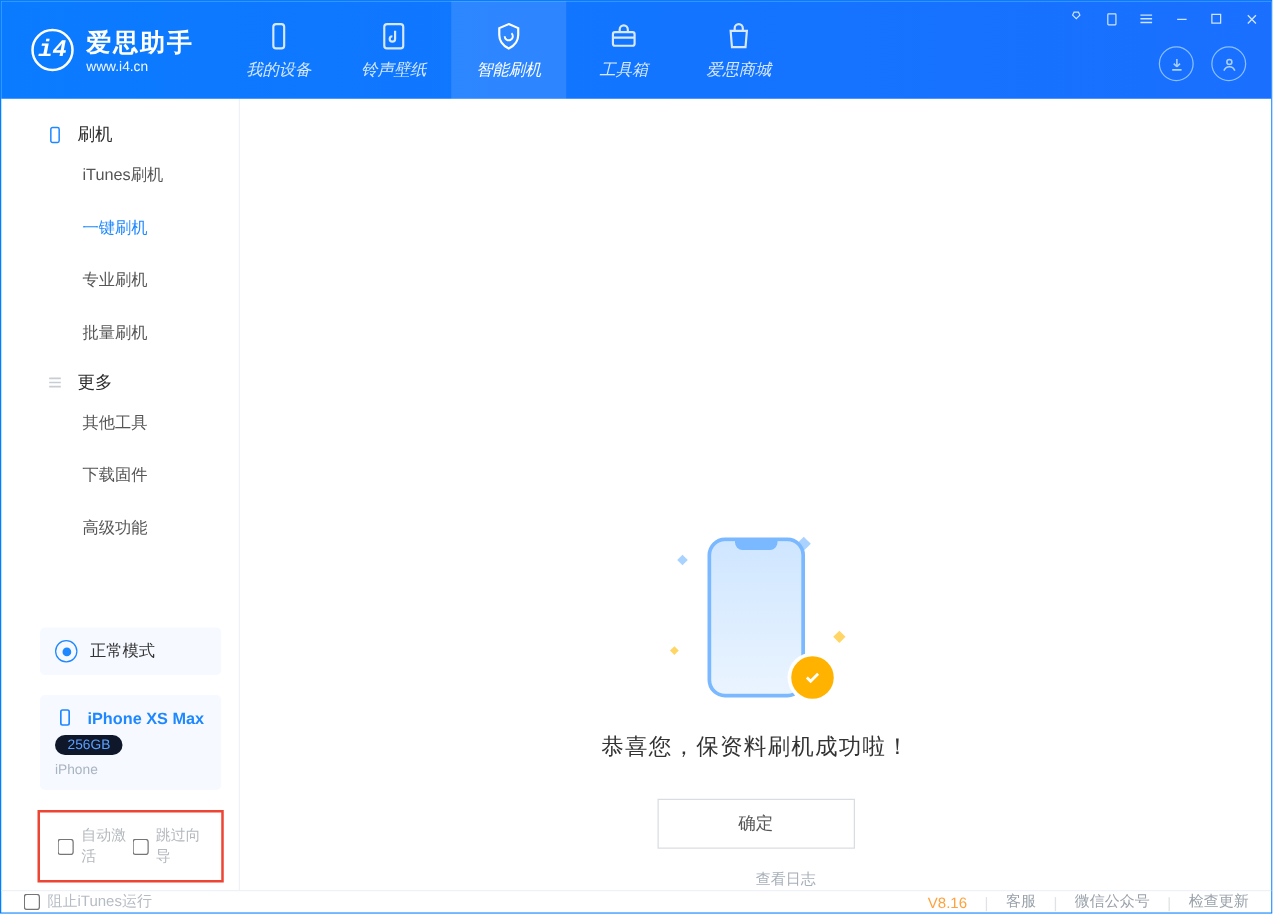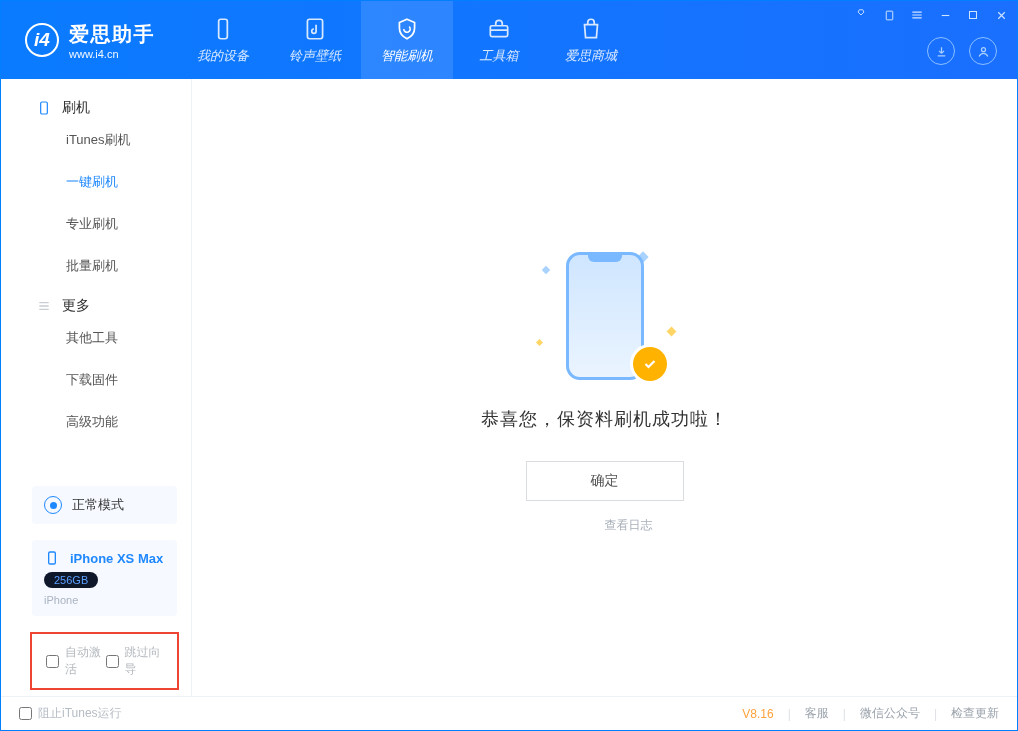--- a/index.html
+++ b/index.html
@@ -2,21 +2,21 @@
 <html><head>
 <meta charset="utf-8">
 <style>
 * { margin: 0; padding: 0; box-sizing: border-box; font-family: "Microsoft YaHei", Arial, sans-serif; }
 body { background: #fff; }
 .app-window { width: 1018px; height: 731px; border: 1px solid #007fff; display: flex; flex-direction: column; background: #fff; }
 
 
 .header { height: 78px; background: linear-gradient(90deg, #0a7bff 0%, #1a6fff 100%); display: flex; align-items: center; color: #fff; position: relative; }
 .logo-area { display: flex; align-items: center; padding: 0 22px 0 24px; gap: 10px; }
-.logo-badge { width: 34px; height: 34px; border: 2.5px solid #fff; border-radius: 50%; display: flex; align-items: center; justify-content: center; font-weight: bold; font-size: 19px; font-style: italic; }
+.logo-badge { width: 34px; height: 34px; border: 2.5px solid #fff; border-radius: 50%; display: flex; align-items: center; justify-content: center; font-weight: bold; font-size: 19px; font-style: italic; font-family: Liberation Mono, monospace; }
 .logo-text .title { font-size: 20px; font-weight: 600; letter-spacing: 1.5px; }
 .logo-text .url { font-size: 11px; opacity: .95; }
 .nav-tabs { display: flex; height: 100%; align-items: stretch; }
 .nav-tab { width: 92px; display: flex; flex-direction: column; align-items: center; justify-content: center; gap: 5px; cursor: pointer; font-size: 13px; color: #d7e8ff; font-style: italic; }
 .nav-tab.active { background: rgba(255,255,255,.12); color: #fff; }
 .nav-tab svg { width: 26px; height: 26px; }
 .window-controls { position: absolute; top: 6px; right: 8px; display: flex; gap: 12px; align-items: center; }
 .win-ctl { width: 16px; height: 16px; color: #cfe4ff; cursor: pointer; display:flex; align-items:center; justify-content:center; }
 .header-right-icons { position: absolute; right: 20px; bottom: 14px; display: flex; gap: 14px; }
 .circ-icon { width: 28px; height: 28px; border: 1.8px solid #8bc0ff; border-radius: 50%; display:flex; align-items:center; justify-content:center; color:#a9d0ff; cursor:pointer; }
@@ -35,36 +35,36 @@
 .mode-dot::after { content:''; width:7px; height:7px; background:#1e88ff; border-radius:50%; }
 .device-card { flex-direction: column; align-items:flex-start; gap:6px; }
 .device-head { display:flex; align-items:center; gap:10px; font-weight:700; color:#1e88ff; }
 .device-badge { font-size:11px; color:#5aa0ff; background:#0f172a; border-radius:10px; padding:2px 10px; }
 .device-sub { font-size:11px; color:#aab4c0; }
 .opts-row { display:flex; gap:2px; padding:10px 14px; font-size:12px; color:#b4b9be; border:2px solid #e43; margin: 8px 12px 6px; }
 .opts-row label { display:flex; align-items:center; gap:6px; }
 .opts-row input { width:13px; height:13px; accent-color:#999; }
 
 
-.main { flex: 1; display:flex; flex-direction:column; align-items:center; justify-content:center; gap:16px; }
+.main { flex: 1; display:flex; flex-direction:column; align-items:center; justify-content:flex-end; gap:16px; }
 .phone-illus { position:relative; width:160px; height:150px; display:flex; align-items:center; justify-content:center; }
 .phone-frame { width:78px; height:128px; border:3px solid #7ab8ff; border-radius:14px; background:linear-gradient(180deg,#cfe6ff,#eaf4ff); position:relative; }
 .notch { position:absolute; top:-1px; left:50%; transform:translateX(-50%); width:34px; height:8px; background:#7ab8ff; border-radius:0 0 6px 6px; }
 .badge-check { position:absolute; right:18px; bottom:10px; width:34px; height:34px; background:#ffb300; border-radius:50%; display:flex; align-items:center; justify-content:center; color:#fff; box-shadow:0 0 0 3px #fff; }
 .spark { position:absolute; background:#a9d2ff; transform:rotate(45deg); }
 .spark.s1 { width:6px; height:6px; top:26px; left:18px; }
 .spark.s2 { width:8px; height:8px; top:12px; right:38px; }
 .spark.s3 { width:5px; height:5px; bottom:46px; left:12px; background:#ffd666; }
 .spark.s4 { width:7px; height:7px; bottom:56px; right:10px; background:#ffd666; }
 .success-text { font-size:18px; color:#333; letter-spacing:1px; }
 .ok-btn { margin-top:14px; padding:10px 64px; border:1px solid #d9dde2; background:#fff; font-size:14px; color:#555; cursor:pointer; }
 .log-link { font-size:12px; color:#a7afb9; cursor:pointer;margin-left:48px; }
 
 
-.footer { height: 34px; border-top:1px solid #eef1f5; display:flex; align-items:center; padding:0 18px; font-size:12px; color:#b6bcc4; }
+.footer { height: 18px; border-top:1px solid #eef1f5; display:flex; align-items:center; padding:0 18px; font-size:12px; color:#b6bcc4; }
 .footer .left { display:flex; align-items:center; gap:6px; }
 .footer .right { margin-left:auto; display:flex; align-items:center; gap:14px; }
 .footer .ver { color:#ffa23e; }
 .footer .sep { color:#dfe2e6; }
 .footer .lnk { color:#9aa2ab; cursor:pointer; }
 </style>
 </head>
 <body>
 
 <div class="app-window">

